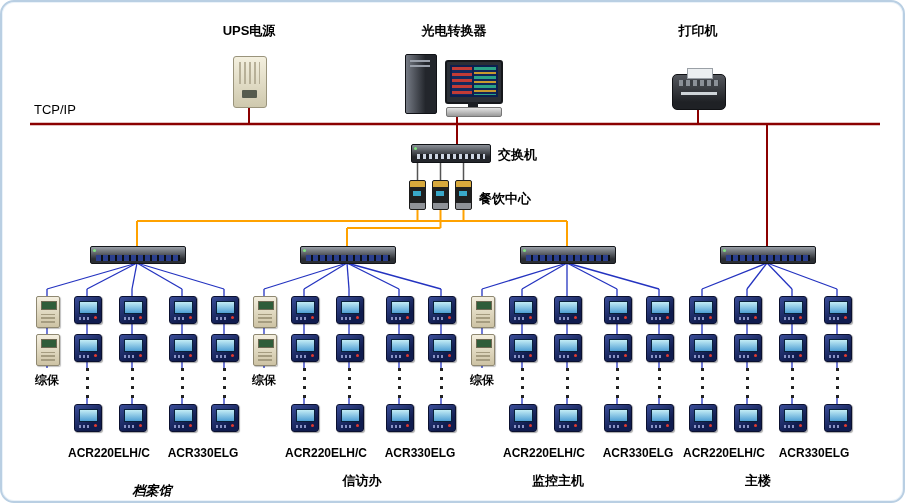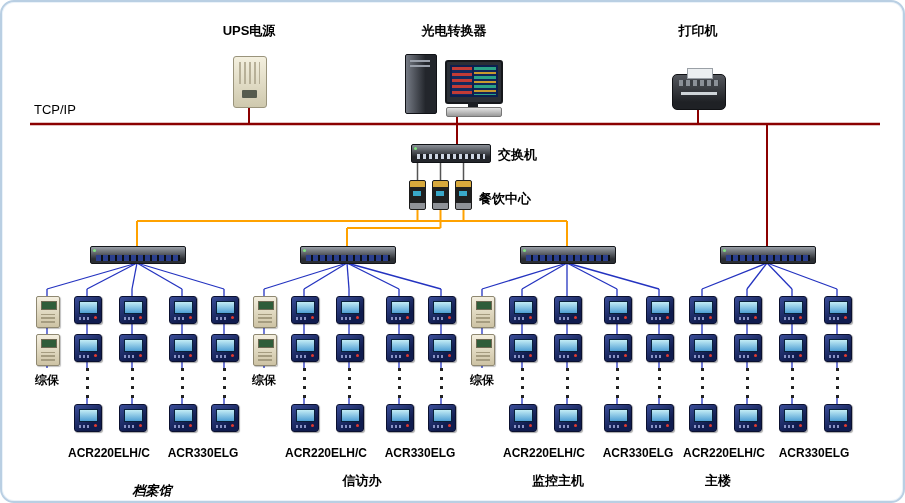--- a/index.html
+++ b/index.html
@@ -461,15 +461,15 @@
       </div>
       <div class="vdots" style="left: 831px; top: 366px;">
         <i></i>
       </div>
       <div class="meter" style="left: 822px; top: 402px;">
         <i class="scr"></i>
         <i class="led"></i>
       </div>
       <div class="model-lbl" style="left: 722px; top: 444px;">ACR220ELH/C</div>
       <div class="model-lbl" style="left: 812px; top: 444px;">ACR330ELG</div>
-      <div class="group-lbl" style="left: 716px; top: 470px;">主楼</div>
+      <div class="group-lbl" style="left: 756px; top: 470px;">主楼</div>
     </div>
 </div>
 
 </body></html>

